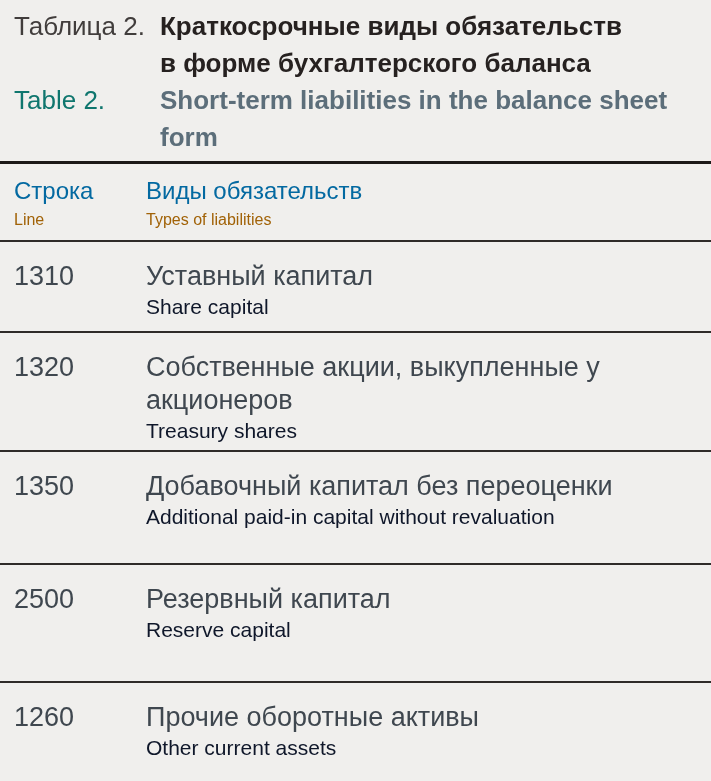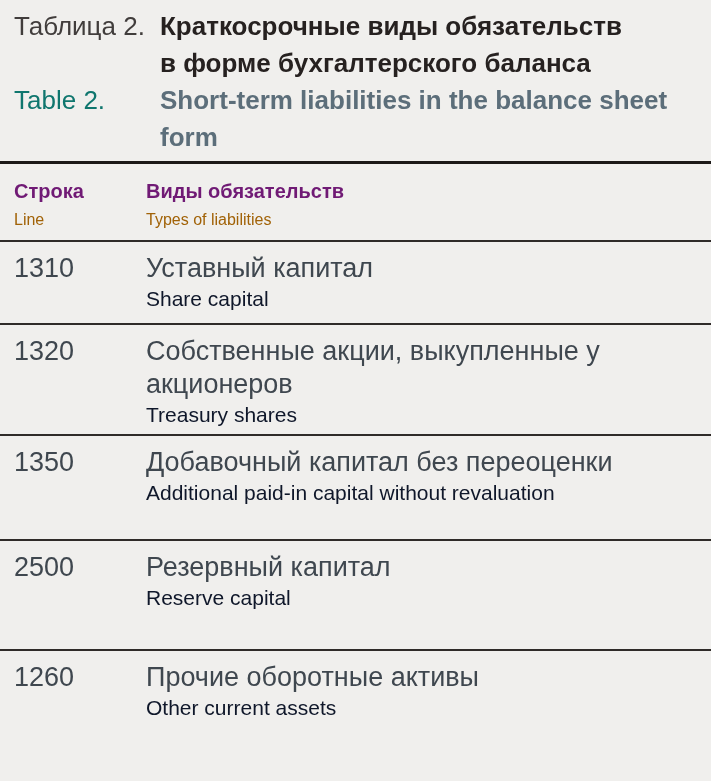--- a/index.html
+++ b/index.html
@@ -35,41 +35,41 @@
     width: 711px;
     border-collapse: collapse;
     table-layout: fixed;
     border-top: 3px solid #1c1917;
   }
   col.c-code { width: 146px; }
   td, th { vertical-align: top; text-align: left; }
   tr.sep > * { border-bottom: 2px solid #2f2b29; }
 
   th .ru-h, td .ru-h {
-    font-size: 20px; line-height: 32px;
-    font-weight: 700; color: #701a75;
+    font-size: 24px; line-height: 32px;
+    font-weight: 400; color: #0369a1;
   }
   .sub-h {
     font-size: 16px; line-height: 26px;
     font-weight: 400; color: #a16207;
   }
   tr.head > th { padding-top: 11px; padding-bottom: 7px; }
 
   td.code, th.h-code { padding-left: 14px; }
   td.desc, th.h-desc { padding-right: 10px; }
 
   .code-txt, .ru-txt {
     font-size: 27px; line-height: 33px;
     font-weight: 400; color: #3f474f;
   }
   .en-txt {
     font-size: 21px; line-height: 27px;
     font-weight: 400; color: #0f172a;
   }
-  tr.row > td { padding-top: 10px; }
+  tr.row > td { padding-top: 18px; }
   tr.r0 > td { padding-bottom: 11px; }
   tr.r1 > td { padding-bottom: 6px; }
   tr.r2 > td { padding-bottom: 7px; }
   tr.r3 > td { padding-bottom: 33px; }
   tr.r4 > td { padding-bottom: 38px; }
   tr.r5 > td { padding-bottom: 8px; border-bottom: none; }
 </style>
 </head>
 <body>
 

